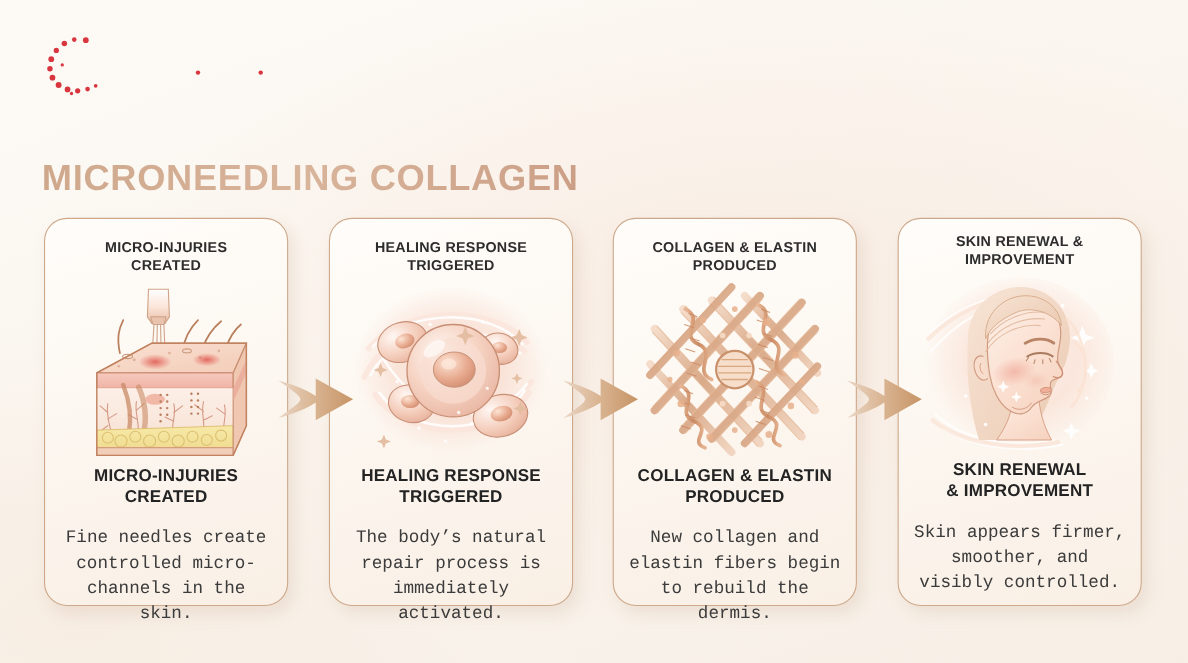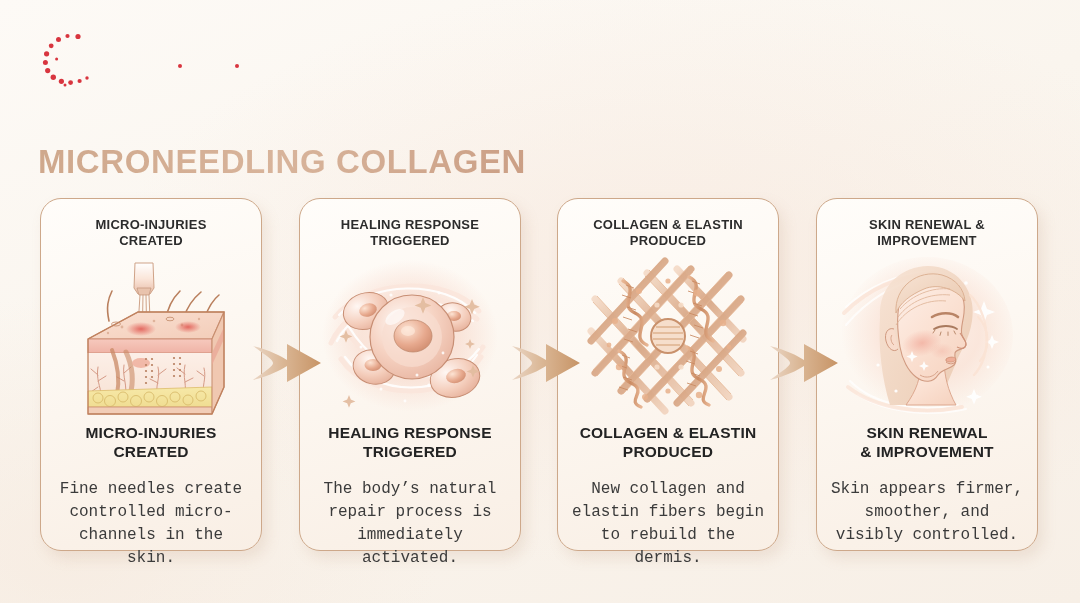--- a/index.html
+++ b/index.html
@@ -44,21 +44,21 @@
     border:1.4px solid #cda88a;
     border-radius:21px;
     background:linear-gradient(165deg,#fffdfa 0%,#fdf8f2 40%,#f9efe5 100%);
     box-shadow:5px 7px 14px rgba(182,140,110,.17);
     padding:18px 13px 14px;
     display:flex; flex-direction:column; align-items:center;
   }
   .card.c1 { left:40px; }
   .card.c2 { left:299px; }
   .card.c3 { left:557px; }
-  .card.c4 { left:816px; }
+  .card.c4 { left:816px;justify-content:center; }
 
   .card-top-title {
     font-size:13px; font-weight:700; color:#2c2c2c;
     text-align:center; line-height:16px; letter-spacing:.25px;
   }
   .illus { width:178px; height:162px; margin:6px 0 4px; position:relative; }
   .illus svg { display:block; width:100%; height:100%; }
 
   .card-main-title {
     font-size:15.5px; font-weight:700; color:#232323;

